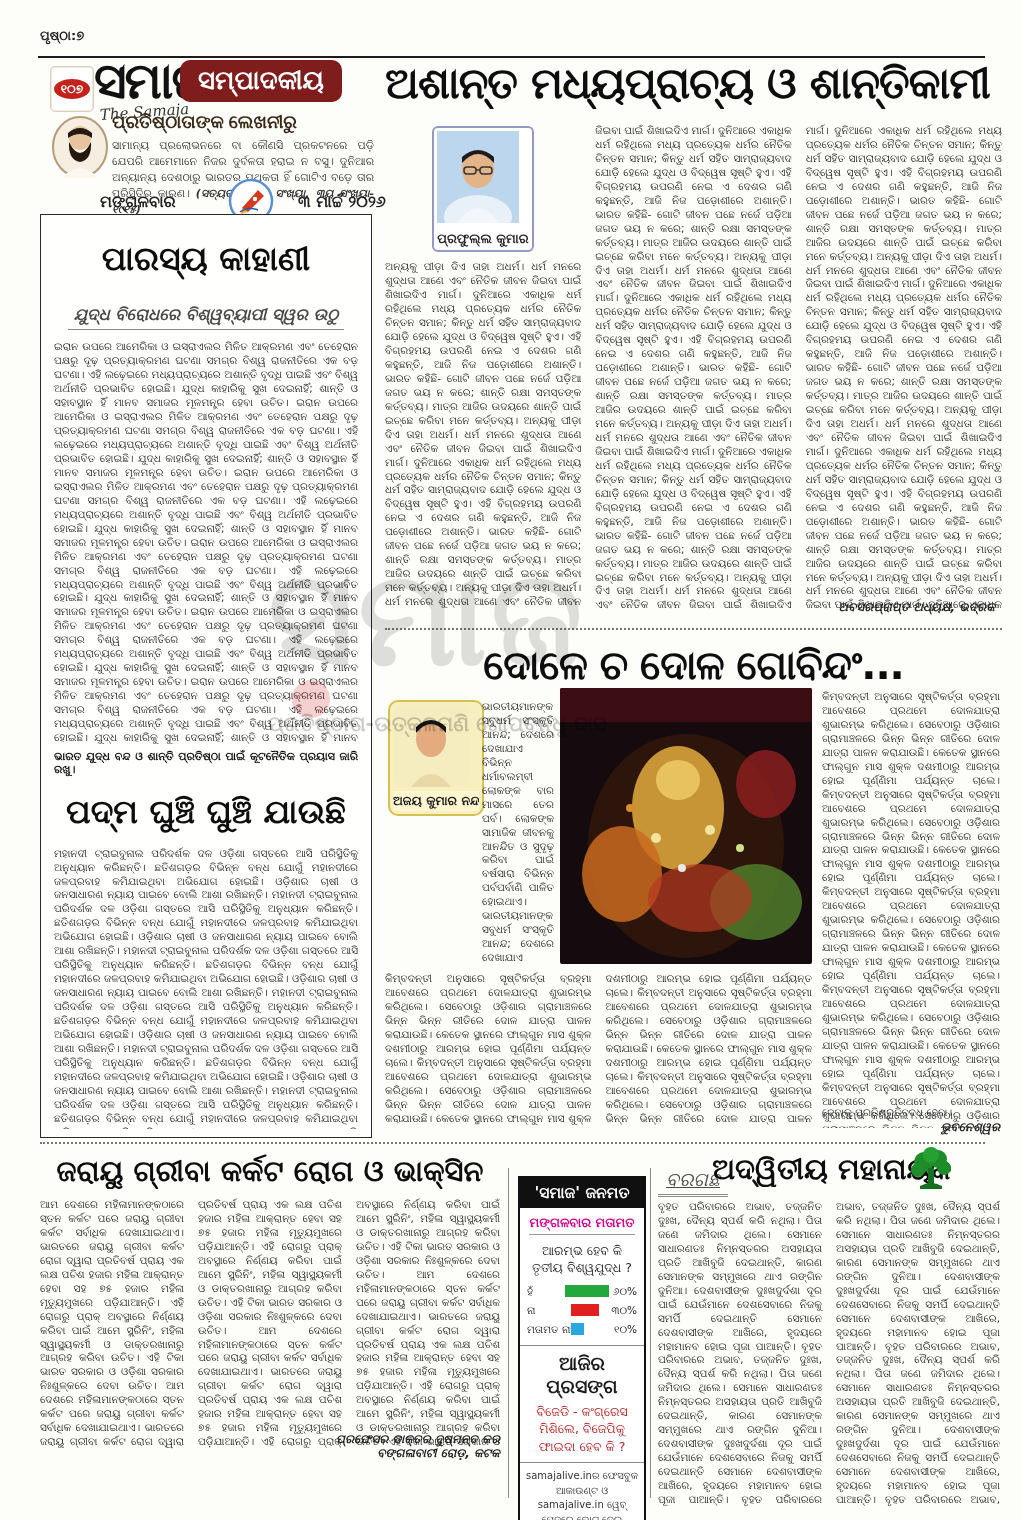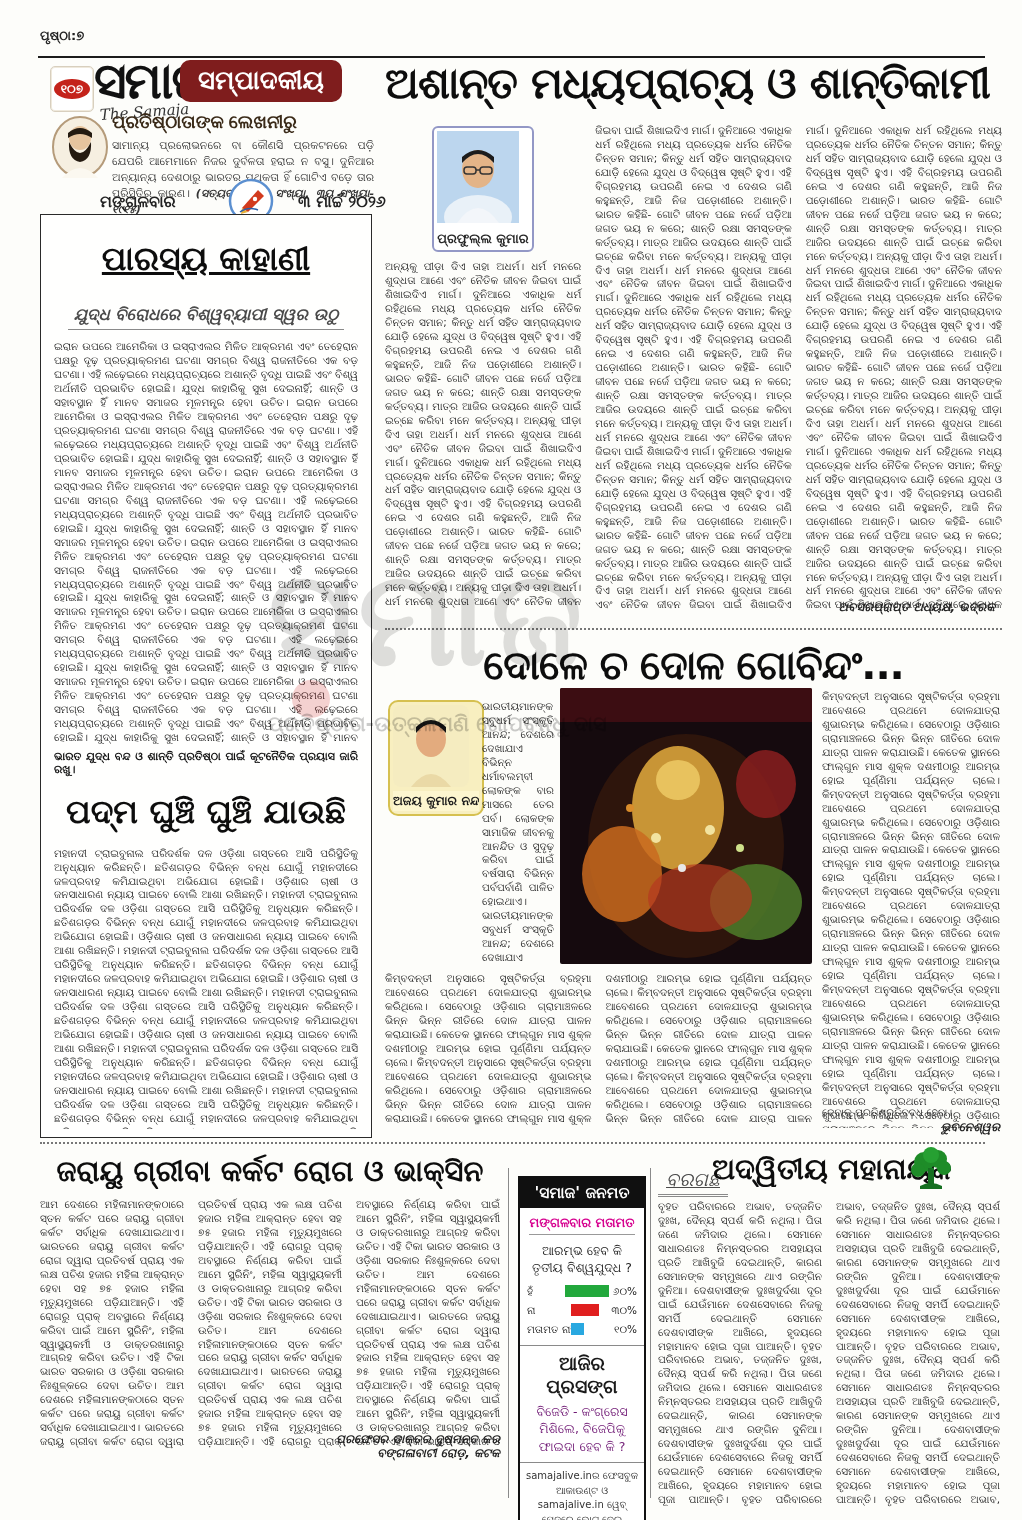--- a/index.html
+++ b/index.html
@@ -52,21 +52,21 @@
   .poll-q{font-size:12.5px;text-align:center;padding:7px 6px 5px;line-height:1.35;color:#222;}
   .poll-row{display:flex;align-items:center;padding:3px 7px;}
   .poll-row .lbl{font-size:10.5px;width:44px;color:#222;white-space:nowrap;overflow:hidden;}
   .poll-row .bar{height:12px;margin-right:4px;}
   .poll-row .pct{font-size:10.5px;margin-left:auto;color:#222;}
   .bar-yes{width:50px;background:#22a83c;}
   .bar-no{width:28px;background:#e01f1f;}
   .bar-none{width:13px;background:#29a8e0;}
   .poll-today-h{font-size:19px;font-weight:800;text-align:center;border-top:1px solid #8a8a8a;
                 margin-top:6px;padding:6px 2px 2px;}
-  .poll-today-q{font-size:12.5px;text-align:center;padding:3px 8px 7px;line-height:1.4;color:#701a75;}
+  .poll-today-q{font-size:12.5px;text-align:center;padding:3px 8px 7px;line-height:1.4;color:#b91c1c;}
   .poll-footer{font-size:10px;text-align:center;border-top:1px solid #8a8a8a;padding:6px 5px;line-height:1.45;color:#333;}
   
   .bottom-headline{font-size:29px;font-weight:800;text-align:center;white-space:nowrap;
                    overflow:hidden;color:#0d0d0d;}
   .kicker{font-family:"DejaVu Serif",serif;font-style:italic;font-size:19px;color:#4a4a4a;
           border-bottom:3px double #8a8a8a;padding:0 8px 3px;text-decoration:underline;}
   
   .wm{pointer-events:none;z-index:6;}
   .wm-text{font-size:132px;font-weight:700;color:#000;opacity:0.12;letter-spacing:4px;line-height:1;}
   .wm-dot{width:38px;height:38px;border-radius:50%;background:#c00000;opacity:0.18;}
@@ -132,21 +132,21 @@
       </svg>
       <div class="caption">ପ୍ରଫୁଲ୍ଲ କୁମାର ସାହୁ</div>
     </div>
     <span>ଅନ୍ୟକୁ ପୀଡ଼ା ଦିଏ ତାହା ଅଧର୍ମ। ଧର୍ମ ମନରେ ଶୁଦ୍ଧତା ଆଣେ ଏବଂ ନୈତିକ ଜୀବନ ଜିଇବା ପାଇଁ ଶିଖାଇଦିଏ ମାର୍ଗ। ଦୁନିଆରେ ଏକାଧିକ ଧର୍ମ ରହିଥିଲେ ମଧ୍ୟ ପ୍ରତ୍ୟେକ ଧର୍ମର ନୈତିକ ଚିନ୍ତନ ସମାନ; କିନ୍ତୁ ଧର୍ମ ସହିତ ସାମ୍ରାଜ୍ୟବାଦ ଯୋଡ଼ି ହେଲେ ଯୁଦ୍ଧ ଓ ବିଦ୍ୱେଷ ସୃଷ୍ଟି ହୁଏ। ଏହି ବିଗ୍ରହମୟ ଉପରଣି ନେଇ ଏ ଦେଶର ଗଣି କହୁଛନ୍ତି, ଆଜି ନିଜ ପଡ଼ୋଶୀରେ ଅଶାନ୍ତି। ଭାରତ କହିଛି- ଗୋଟି ଜୀବନ ପଛେ ନର୍ଜେ ପଡ଼ିଆ ଜଗତ ଭୟ ନ କରେ; ଶାନ୍ତି ରକ୍ଷା ସମସ୍ତଙ୍କ କର୍ତ୍ତବ୍ୟ। ମାତ୍ର ଆଜିର ଉଦୟରେ ଶାନ୍ତି ପାଇଁ ଇଚ୍ଛେ କରିବା ମନେ କର୍ତ୍ତବ୍ୟ। ଅନ୍ୟକୁ ପୀଡ଼ା ଦିଏ ତାହା ଅଧର୍ମ। ଧର୍ମ ମନରେ ଶୁଦ୍ଧତା ଆଣେ ଏବଂ ନୈତିକ ଜୀବନ ଜିଇବା ପାଇଁ ଶିଖାଇଦିଏ ମାର୍ଗ। ଦୁନିଆରେ ଏକାଧିକ ଧର୍ମ ରହିଥିଲେ ମଧ୍ୟ ପ୍ରତ୍ୟେକ ଧର୍ମର ନୈତିକ ଚିନ୍ତନ ସମାନ; କିନ୍ତୁ ଧର୍ମ ସହିତ ସାମ୍ରାଜ୍ୟବାଦ ଯୋଡ଼ି ହେଲେ ଯୁଦ୍ଧ ଓ ବିଦ୍ୱେଷ ସୃଷ୍ଟି ହୁଏ। ଏହି ବିଗ୍ରହମୟ ଉପରଣି ନେଇ ଏ ଦେଶର ଗଣି କହୁଛନ୍ତି, ଆଜି ନିଜ ପଡ଼ୋଶୀରେ ଅଶାନ୍ତି। ଭାରତ କହିଛି- ଗୋଟି ଜୀବନ ପଛେ ନର୍ଜେ ପଡ଼ିଆ ଜଗତ ଭୟ ନ କରେ; ଶାନ୍ତି ରକ୍ଷା ସମସ୍ତଙ୍କ କର୍ତ୍ତବ୍ୟ। ମାତ୍ର ଆଜିର ଉଦୟରେ ଶାନ୍ତି ପାଇଁ ଇଚ୍ଛେ କରିବା ମନେ କର୍ତ୍ତବ୍ୟ। ଅନ୍ୟକୁ ପୀଡ଼ା ଦିଏ ତାହା ଅଧର୍ମ। ଧର୍ମ ମନରେ ଶୁଦ୍ଧତା ଆଣେ ଏବଂ ନୈତିକ ଜୀବନ ଜିଇବା ପାଇଁ ଶିଖାଇଦିଏ ମାର୍ଗ। ଦୁନିଆରେ ଏକାଧିକ ଧର୍ମ ରହିଥିଲେ ମଧ୍ୟ ପ୍ରତ୍ୟେକ ଧର୍ମର ନୈତିକ ଚିନ୍ତନ ସମାନ; କିନ୍ତୁ ଧର୍ମ ସହିତ ସାମ୍ରାଜ୍ୟବାଦ ଯୋଡ଼ି ହେଲେ ଯୁଦ୍ଧ ଓ ବିଦ୍ୱେଷ ସୃଷ୍ଟି ହୁଏ। ଏହି ବିଗ୍ରହମୟ ଉପରଣି ନେଇ ଏ ଦେଶର ଗଣି କହୁଛନ୍ତି, ଆଜି ନିଜ ପଡ଼ୋଶୀରେ ଅଶାନ୍ତି। ଭାରତ କହିଛି- ଗୋଟି ଜୀବନ ପଛେ ନର୍ଜେ ପଡ଼ିଆ ଜଗତ ଭୟ ନ କରେ; ଶାନ୍ତି ରକ୍ଷା ସମସ୍ତଙ୍କ କର୍ତ୍ତବ୍ୟ। ମାତ୍ର ଆଜିର ଉଦୟରେ ଶାନ୍ତି ପାଇଁ ଇଚ୍ଛେ କରିବା ମନେ କର୍ତ୍ତବ୍ୟ। ଅନ୍ୟକୁ ପୀଡ଼ା ଦିଏ ତାହା ଅଧର୍ମ। ଧର୍ମ ମନରେ ଶୁଦ୍ଧତା ଆଣେ ଏବଂ ନୈତିକ ଜୀବନ ଜିଇବା ପାଇଁ ଶିଖାଇଦିଏ ମାର୍ଗ। ଦୁନିଆରେ ଏକାଧିକ ଧର୍ମ ରହିଥିଲେ ମଧ୍ୟ ପ୍ରତ୍ୟେକ ଧର୍ମର ନୈତିକ ଚିନ୍ତନ ସମାନ; କିନ୍ତୁ ଧର୍ମ ସହିତ ସାମ୍ରାଜ୍ୟବାଦ ଯୋଡ଼ି ହେଲେ ଯୁଦ୍ଧ ଓ ବିଦ୍ୱେଷ ସୃଷ୍ଟି ହୁଏ। ଏହି ବିଗ୍ରହମୟ ଉପରଣି ନେଇ ଏ ଦେଶର ଗଣି କହୁଛନ୍ତି, ଆଜି ନିଜ ପଡ଼ୋଶୀରେ ଅଶାନ୍ତି। ଭାରତ କହିଛି- ଗୋଟି ଜୀବନ ପଛେ ନର୍ଜେ ପଡ଼ିଆ ଜଗତ ଭୟ ନ କରେ; ଶାନ୍ତି ରକ୍ଷା ସମସ୍ତଙ୍କ କର୍ତ୍ତବ୍ୟ। ମାତ୍ର ଆଜିର ଉଦୟରେ ଶାନ୍ତି ପାଇଁ ଇଚ୍ଛେ କରିବା ମନେ କର୍ତ୍ତବ୍ୟ। ଅନ୍ୟକୁ ପୀଡ଼ା ଦିଏ ତାହା ଅଧର୍ମ। ଧର୍ମ ମନରେ ଶୁଦ୍ଧତା ଆଣେ ଏବଂ ନୈତିକ ଜୀବନ ଜିଇବା ପାଇଁ ଶିଖାଇଦିଏ ମାର୍ଗ। ଦୁନିଆରେ ଏକାଧିକ ଧର୍ମ ରହିଥିଲେ ମଧ୍ୟ ପ୍ରତ୍ୟେକ ଧର୍ମର ନୈତିକ ଚିନ୍ତନ ସମାନ; କିନ୍ତୁ ଧର୍ମ ସହିତ ସାମ୍ରାଜ୍ୟବାଦ ଯୋଡ଼ି ହେଲେ ଯୁଦ୍ଧ ଓ ବିଦ୍ୱେଷ ସୃଷ୍ଟି ହୁଏ। ଏହି ବିଗ୍ରହମୟ ଉପରଣି ନେଇ ଏ ଦେଶର ଗଣି କହୁଛନ୍ତି, ଆଜି ନିଜ ପଡ଼ୋଶୀରେ ଅଶାନ୍ତି। ଭାରତ କହିଛି- ଗୋଟି ଜୀବନ ପଛେ ନର୍ଜେ ପଡ଼ିଆ ଜଗତ ଭୟ ନ କରେ; ଶାନ୍ତି ରକ୍ଷା ସମସ୍ତଙ୍କ କର୍ତ୍ତବ୍ୟ। ମାତ୍ର ଆଜିର ଉଦୟରେ ଶାନ୍ତି ପାଇଁ ଇଚ୍ଛେ କରିବା ମନେ କର୍ତ୍ତବ୍ୟ। ଅନ୍ୟକୁ ପୀଡ଼ା ଦିଏ ତାହା ଅଧର୍ମ। ଧର୍ମ ମନରେ ଶୁଦ୍ଧତା ଆଣେ ଏବଂ ନୈତିକ ଜୀବନ ଜିଇବା ପାଇଁ ଶିଖାଇଦିଏ ମାର୍ଗ। ଦୁନିଆରେ ଏକାଧିକ ଧର୍ମ ରହିଥିଲେ ମଧ୍ୟ ପ୍ରତ୍ୟେକ ଧର୍ମର ନୈତିକ ଚିନ୍ତନ ସମାନ; କିନ୍ତୁ ଧର୍ମ ସହିତ ସାମ୍ରାଜ୍ୟବାଦ ଯୋଡ଼ି ହେଲେ ଯୁଦ୍ଧ ଓ ବିଦ୍ୱେଷ ସୃଷ୍ଟି ହୁଏ। ଏହି ବିଗ୍ରହମୟ ଉପରଣି ନେଇ ଏ ଦେଶର ଗଣି କହୁଛନ୍ତି, ଆଜି ନିଜ ପଡ଼ୋଶୀରେ ଅଶାନ୍ତି। ଭାରତ କହିଛି- ଗୋଟି ଜୀବନ ପଛେ ନର୍ଜେ ପଡ଼ିଆ ଜଗତ ଭୟ ନ କରେ; ଶାନ୍ତି ରକ୍ଷା ସମସ୍ତଙ୍କ କର୍ତ୍ତବ୍ୟ। ମାତ୍ର ଆଜିର ଉଦୟରେ ଶାନ୍ତି ପାଇଁ ଇଚ୍ଛେ କରିବା ମନେ କର୍ତ୍ତବ୍ୟ। ଅନ୍ୟକୁ ପୀଡ଼ା ଦିଏ ତାହା ଅଧର୍ମ। ଧର୍ମ ମନରେ ଶୁଦ୍ଧତା ଆଣେ ଏବଂ ନୈତିକ ଜୀବନ ଜିଇବା ପାଇଁ ଶିଖାଇଦିଏ ମାର୍ଗ। ଦୁନିଆରେ ଏକାଧିକ ଧର୍ମ ରହିଥିଲେ ମଧ୍ୟ ପ୍ରତ୍ୟେକ ଧର୍ମର ନୈତିକ ଚିନ୍ତନ ସମାନ; କିନ୍ତୁ ଧର୍ମ ସହିତ ସାମ୍ରାଜ୍ୟବାଦ ଯୋଡ଼ି ହେଲେ ଯୁଦ୍ଧ ଓ ବିଦ୍ୱେଷ ସୃଷ୍ଟି ହୁଏ। ଏହି ବିଗ୍ରହମୟ ଉପରଣି ନେଇ ଏ ଦେଶର ଗଣି କହୁଛନ୍ତି, ଆଜି ନିଜ ପଡ଼ୋଶୀରେ ଅଶାନ୍ତି। ଭାରତ କହିଛି- ଗୋଟି ଜୀବନ ପଛେ ନର୍ଜେ ପଡ଼ିଆ ଜଗତ ଭୟ ନ କରେ; ଶାନ୍ତି ରକ୍ଷା ସମସ୍ତଙ୍କ କର୍ତ୍ତବ୍ୟ। ମାତ୍ର ଆଜିର ଉଦୟରେ ଶାନ୍ତି ପାଇଁ ଇଚ୍ଛେ କରିବା ମନେ କର୍ତ୍ତବ୍ୟ। ଅନ୍ୟକୁ ପୀଡ଼ା ଦିଏ ତାହା ଅଧର୍ମ। ଧର୍ମ ମନରେ ଶୁଦ୍ଧତା ଆଣେ ଏବଂ ନୈତିକ ଜୀବନ ଜିଇବା ପାଇଁ ଶିଖାଇଦିଏ ମାର୍ଗ। ଦୁନିଆରେ ଏକାଧିକ ଧର୍ମ ରହିଥିଲେ ମଧ୍ୟ ପ୍ରତ୍ୟେକ ଧର୍ମର ନୈତିକ ଚିନ୍ତନ ସମାନ; କିନ୍ତୁ ଧର୍ମ ସହିତ ସାମ୍ରାଜ୍ୟବାଦ ଯୋଡ଼ି ହେଲେ ଯୁଦ୍ଧ ଓ ବିଦ୍ୱେଷ ସୃଷ୍ଟି ହୁଏ। ଏହି ବିଗ୍ରହମୟ ଉପରଣି ନେଇ ଏ ଦେଶର ଗଣି କହୁଛନ୍ତି, ଆଜି ନିଜ ପଡ଼ୋଶୀରେ ଅଶାନ୍ତି। ଭାରତ କହିଛି- ଗୋଟି ଜୀବନ ପଛେ ନର୍ଜେ ପଡ଼ିଆ ଜଗତ ଭୟ ନ କରେ; ଶାନ୍ତି ରକ୍ଷା ସମସ୍ତଙ୍କ କର୍ତ୍ତବ୍ୟ। ମାତ୍ର ଆଜିର ଉଦୟରେ ଶାନ୍ତି ପାଇଁ ଇଚ୍ଛେ କରିବା ମନେ କର୍ତ୍ତବ୍ୟ। ଅନ୍ୟକୁ ପୀଡ଼ା ଦିଏ ତାହା ଅଧର୍ମ। ଧର୍ମ ମନରେ ଶୁଦ୍ଧତା ଆଣେ ଏବଂ ନୈତିକ ଜୀବନ ଜିଇବା ପାଇଁ ଶିଖାଇଦିଏ ମାର୍ଗ। ଦୁନିଆରେ ଏକାଧିକ ଧର୍ମ ରହିଥିଲେ ମଧ୍ୟ ପ୍ରତ୍ୟେକ ଧର୍ମର ନୈତିକ ଚିନ୍ତନ ସମାନ; କିନ୍ତୁ ଧର୍ମ ସହିତ ସାମ୍ରାଜ୍ୟବାଦ ଯୋଡ଼ି ହେଲେ ଯୁଦ୍ଧ ଓ ବିଦ୍ୱେଷ ସୃଷ୍ଟି ହୁଏ। ଏହି ବିଗ୍ରହମୟ ଉପରଣି ନେଇ ଏ ଦେଶର ଗଣି କହୁଛନ୍ତି, ଆଜି ନିଜ ପଡ଼ୋଶୀରେ ଅଶାନ୍ତି। ଭାରତ କହିଛି- ଗୋଟି ଜୀବନ ପଛେ ନର୍ଜେ ପଡ଼ିଆ ଜଗତ ଭୟ ନ କରେ; ଶାନ୍ତି ରକ୍ଷା ସମସ୍ତଙ୍କ କର୍ତ୍ତବ୍ୟ। ମାତ୍ର ଆଜିର ଉଦୟରେ ଶାନ୍ତି ପାଇଁ ଇଚ୍ଛେ କରିବା ମନେ କର୍ତ୍ତବ୍ୟ। ଅନ୍ୟକୁ ପୀଡ଼ା ଦିଏ ତାହା ଅଧର୍ମ। ଧର୍ମ ମନରେ ଶୁଦ୍ଧତା ଆଣେ ଏବଂ ନୈତିକ ଜୀବନ ଜିଇବା ପାଇଁ ଶିଖାଇଦିଏ ମାର୍ଗ। ଦୁନିଆରେ ଏକାଧିକ ଧର୍ମ ରହିଥିଲେ ମଧ୍ୟ ପ୍ରତ୍ୟେକ ଧର୍ମର ନୈତିକ ଚିନ୍ତନ ସମାନ; କିନ୍ତୁ ଧର୍ମ ସହିତ ସାମ୍ରାଜ୍ୟବାଦ ଯୋଡ଼ି ହେଲେ ଯୁଦ୍ଧ ଓ ବିଦ୍ୱେଷ ସୃଷ୍ଟି ହୁଏ। ଏହି ବିଗ୍ରହମୟ ଉପରଣି ନେଇ ଏ ଦେଶର ଗଣି କହୁଛନ୍ତି, ଆଜି ନିଜ ପଡ଼ୋଶୀରେ ଅଶାନ୍ତି। ଭାରତ କହିଛି- ଗୋଟି ଜୀବନ ପଛେ ନର୍ଜେ ପଡ଼ିଆ ଜଗତ ଭୟ ନ କରେ; ଶାନ୍ତି ରକ୍ଷା ସମସ୍ତଙ୍କ କର୍ତ୍ତବ୍ୟ। ମାତ୍ର ଆଜିର ଉଦୟରେ ଶାନ୍ତି ପାଇଁ ଇଚ୍ଛେ କରିବା ମନେ କର୍ତ୍ତବ୍ୟ। ଅନ୍ୟକୁ ପୀଡ଼ା ଦିଏ ତାହା ଅଧର୍ମ। ଧର୍ମ ମନରେ ଶୁଦ୍ଧତା ଆଣେ ଏବଂ ନୈତିକ ଜୀବନ ଜିଇବା ପାଇଁ ଶିଖାଇଦିଏ ମାର୍ଗ। ଦୁନିଆରେ ଏକାଧିକ ଧର୍ମ ରହିଥିଲେ ମଧ୍ୟ ପ୍ରତ୍ୟେକ ଧର୍ମର ନୈତିକ ଚିନ୍ତନ ସମାନ; କିନ୍ତୁ ଧର୍ମ ସହିତ ସାମ୍ରାଜ୍ୟବାଦ ଯୋଡ଼ି ହେଲେ ଯୁଦ୍ଧ ଓ ବିଦ୍ୱେଷ ସୃଷ୍ଟି ହୁଏ। ଏହି ବିଗ୍ରହମୟ ଉପରଣି ନେଇ ଏ ଦେଶର ଗଣି କହୁଛନ୍ତି, ଆଜି ନିଜ ପଡ଼ୋଶୀରେ ଅଶାନ୍ତି। ଭାରତ କହିଛି- ଗୋଟି ଜୀବନ ପଛେ ନର୍ଜେ ପଡ଼ିଆ ଜଗତ ଭୟ ନ କରେ; ଶାନ୍ତି ରକ୍ଷା ସମସ୍ତଙ୍କ କର୍ତ୍ତବ୍ୟ। ମାତ୍ର ଆଜିର ଉଦୟରେ ଶାନ୍ତି ପାଇଁ ଇଚ୍ଛେ କରିବା ମନେ କର୍ତ୍ତବ୍ୟ। ଅନ୍ୟକୁ ପୀଡ଼ା ଦିଏ ତାହା ଅଧର୍ମ। ଧର୍ମ ମନରେ ଶୁଦ୍ଧତା ଆଣେ ଏବଂ ନୈତିକ ଜୀବନ ଜିଇବା ପାଇଁ ଶିଖାଇଦିଏ ମାର୍ଗ। ଦୁନିଆରେ ଏକାଧିକ ଧର୍ମ ରହିଥିଲେ ମଧ୍ୟ ପ୍ରତ୍ୟେକ ଧର୍ମର ନୈତିକ ଚିନ୍ତନ ସମାନ; କିନ୍ତୁ ଧର୍ମ ସହିତ ସାମ୍ରାଜ୍ୟବାଦ ଯୋଡ଼ି ହେଲେ ଯୁଦ୍ଧ ଓ ବିଦ୍ୱେଷ ସୃଷ୍ଟି ହୁଏ। ଏହି ବିଗ୍ରହମୟ ଉପରଣି ନେଇ ଏ ଦେଶର ଗଣି କହୁଛନ୍ତି, ଆଜି ନିଜ ପଡ଼ୋଶୀରେ ଅଶାନ୍ତି। ଭାରତ କହିଛି- ଗୋଟି ଜୀବନ ପଛେ ନର୍ଜେ ପଡ଼ିଆ ଜଗତ ଭୟ ନ କରେ; ଶାନ୍ତି ରକ୍ଷା ସମସ୍ତଙ୍କ କର୍ତ୍ତବ୍ୟ। ମାତ୍ର ଆଜିର ଉଦୟରେ ଶାନ୍ତି ପାଇଁ ଇଚ୍ଛେ କରିବା ମନେ କର୍ତ୍ତବ୍ୟ। ଅନ୍ୟକୁ ପୀଡ଼ା ଦିଏ ତାହା ଅଧର୍ମ। ଧର୍ମ ମନରେ ଶୁଦ୍ଧତା ଆଣେ ଏବଂ ନୈତିକ ଜୀବନ ଜିଇବା ପାଇଁ ଶିଖାଇଦିଏ ମାର୍ଗ। ଦୁନିଆରେ ଏକାଧିକ ଧର୍ମ ରହିଥିଲେ ମଧ୍ୟ ପ୍ରତ୍ୟେକ ଧର୍ମର ନୈତିକ ଚିନ୍ତନ ସମାନ; କିନ୍ତୁ ଧର୍ମ ସହିତ ସାମ୍ରାଜ୍ୟବାଦ ଯୋଡ଼ି ହେଲେ ଯୁଦ୍ଧ ଓ ବିଦ୍ୱେଷ ସୃଷ୍ଟି ହୁଏ। ଏହି ବିଗ୍ରହମୟ ଉପରଣି ନେଇ ଏ ଦେଶର ଗଣି କହୁଛନ୍ତି, ଆଜି ନିଜ ପଡ଼ୋଶୀରେ ଅଶାନ୍ତି। ଭାରତ କହିଛି- ଗୋଟି ଜୀବନ ପଛେ ନର୍ଜେ ପଡ଼ିଆ ଜଗତ ଭୟ ନ କରେ; ଶାନ୍ତି ରକ୍ଷା ସମସ୍ତଙ୍କ କର୍ତ୍ତବ୍ୟ। ମାତ୍ର ଆଜିର ଉଦୟରେ ଶାନ୍ତି ପାଇଁ ଇଚ୍ଛେ କରିବା ମନେ କର୍ତ୍ତବ୍ୟ। ଅନ୍ୟକୁ ପୀଡ଼ା ଦିଏ ତାହା ଅଧର୍ମ। ଧର୍ମ ମନରେ ଶୁଦ୍ଧତା ଆଣେ ଏବଂ ନୈତିକ ଜୀବନ ଜିଇବା ପାଇଁ ଶିଖାଇଦିଏ ମାର୍ଗ। ଦୁନିଆରେ ଏକାଧିକ ଧର୍ମ ରହିଥିଲେ ମଧ୍ୟ ପ୍ରତ୍ୟେକ ଧର୍ମର ନୈତିକ ଚିନ୍ତନ ସମାନ; କିନ୍ତୁ ଧର୍ମ ସହିତ ସାମ୍ରାଜ୍ୟବାଦ ଯୋଡ଼ି ହେଲେ ଯୁଦ୍ଧ ଓ ବିଦ୍ୱେଷ ସୃଷ୍ଟି ହୁଏ। ଏହି ବିଗ୍ରହମୟ ଉପରଣି ନେଇ ଏ ଦେଶର ଗଣି କହୁଛନ୍ତି, ଆଜି ନିଜ ପଡ଼ୋଶୀରେ ଅଶାନ୍ତି। ଭାରତ କହିଛି- ଗୋଟି ଜୀବନ ପଛେ ନର୍ଜେ ପଡ଼ିଆ ଜଗତ ଭୟ ନ କରେ; ଶାନ୍ତି ରକ୍ଷା ସମସ୍ତଙ୍କ କର୍ତ୍ତବ୍ୟ। ମାତ୍ର ଆଜିର ଉଦୟରେ ଶାନ୍ତି ପାଇଁ ଇଚ୍ଛେ କରିବା ମନେ କର୍ତ୍ତବ୍ୟ।</span>
   </div>
   <div class="abs credit" style="left:790px;top:600px;width:205px;">ଅବସରପ୍ରାପ୍ତ ଅଧ୍ୟକ୍ଷ, ଭଦ୍ରକ</div>
 
   <div class="abs dotted-rule" style="left:385px;top:628px;width:617px;"></div>
 
   <div class="abs ed-box" style="left:40px;top:214px;width:330px;height:922px;">
-    <div class="ed-headline" style="margin-top:26px;text-decoration:underline;">ପାରସ୍ୟ କାହାଣୀ</div>
+    <div class="ed-headline" style="margin-top:26px;">ପାରସ୍ୟ କାହାଣୀ</div>
     <div class="ed-subhead" style="margin-top:28px;"><span>ଯୁଦ୍ଧ ବିରୋଧରେ ବିଶ୍ୱବ୍ୟାପୀ ସ୍ୱର ଉଠୁ</span></div>
     <div class="body-text" style="margin:16px 13px 0;height:404px;">ଇରାନ ଉପରେ ଆମେରିକା ଓ ଇସ୍ରାଏଲର ମିଳିତ ଆକ୍ରମଣ ଏବଂ ତେହେରାନ ପକ୍ଷରୁ ଦୃଢ଼ ପ୍ରତ୍ୟାକ୍ରମଣ ଘଟଣା ସମଗ୍ର ବିଶ୍ୱ ରାଜନୀତିରେ ଏକ ବଡ଼ ଘଟଣା। ଏହି ଲଢ଼େଇରେ ମଧ୍ୟପ୍ରାଚ୍ୟରେ ଅଶାନ୍ତି ବୃଦ୍ଧି ପାଇଛି ଏବଂ ବିଶ୍ୱ ଅର୍ଥନୀତି ପ୍ରଭାବିତ ହୋଇଛି। ଯୁଦ୍ଧ କାହାରିକୁ ସୁଖ ଦେଇନାହିଁ; ଶାନ୍ତି ଓ ସହାବସ୍ଥାନ ହିଁ ମାନବ ସମାଜର ମୂଳମନ୍ତ୍ର ହେବା ଉଚିତ। ଇରାନ ଉପରେ ଆମେରିକା ଓ ଇସ୍ରାଏଲର ମିଳିତ ଆକ୍ରମଣ ଏବଂ ତେହେରାନ ପକ୍ଷରୁ ଦୃଢ଼ ପ୍ରତ୍ୟାକ୍ରମଣ ଘଟଣା ସମଗ୍ର ବିଶ୍ୱ ରାଜନୀତିରେ ଏକ ବଡ଼ ଘଟଣା। ଏହି ଲଢ଼େଇରେ ମଧ୍ୟପ୍ରାଚ୍ୟରେ ଅଶାନ୍ତି ବୃଦ୍ଧି ପାଇଛି ଏବଂ ବିଶ୍ୱ ଅର୍ଥନୀତି ପ୍ରଭାବିତ ହୋଇଛି। ଯୁଦ୍ଧ କାହାରିକୁ ସୁଖ ଦେଇନାହିଁ; ଶାନ୍ତି ଓ ସହାବସ୍ଥାନ ହିଁ ମାନବ ସମାଜର ମୂଳମନ୍ତ୍ର ହେବା ଉଚିତ। ଇରାନ ଉପରେ ଆମେରିକା ଓ ଇସ୍ରାଏଲର ମିଳିତ ଆକ୍ରମଣ ଏବଂ ତେହେରାନ ପକ୍ଷରୁ ଦୃଢ଼ ପ୍ରତ୍ୟାକ୍ରମଣ ଘଟଣା ସମଗ୍ର ବିଶ୍ୱ ରାଜନୀତିରେ ଏକ ବଡ଼ ଘଟଣା। ଏହି ଲଢ଼େଇରେ ମଧ୍ୟପ୍ରାଚ୍ୟରେ ଅଶାନ୍ତି ବୃଦ୍ଧି ପାଇଛି ଏବଂ ବିଶ୍ୱ ଅର୍ଥନୀତି ପ୍ରଭାବିତ ହୋଇଛି। ଯୁଦ୍ଧ କାହାରିକୁ ସୁଖ ଦେଇନାହିଁ; ଶାନ୍ତି ଓ ସହାବସ୍ଥାନ ହିଁ ମାନବ ସମାଜର ମୂଳମନ୍ତ୍ର ହେବା ଉଚିତ। ଇରାନ ଉପରେ ଆମେରିକା ଓ ଇସ୍ରାଏଲର ମିଳିତ ଆକ୍ରମଣ ଏବଂ ତେହେରାନ ପକ୍ଷରୁ ଦୃଢ଼ ପ୍ରତ୍ୟାକ୍ରମଣ ଘଟଣା ସମଗ୍ର ବିଶ୍ୱ ରାଜନୀତିରେ ଏକ ବଡ଼ ଘଟଣା। ଏହି ଲଢ଼େଇରେ ମଧ୍ୟପ୍ରାଚ୍ୟରେ ଅଶାନ୍ତି ବୃଦ୍ଧି ପାଇଛି ଏବଂ ବିଶ୍ୱ ଅର୍ଥନୀତି ପ୍ରଭାବିତ ହୋଇଛି। ଯୁଦ୍ଧ କାହାରିକୁ ସୁଖ ଦେଇନାହିଁ; ଶାନ୍ତି ଓ ସହାବସ୍ଥାନ ହିଁ ମାନବ ସମାଜର ମୂଳମନ୍ତ୍ର ହେବା ଉଚିତ। ଇରାନ ଉପରେ ଆମେରିକା ଓ ଇସ୍ରାଏଲର ମିଳିତ ଆକ୍ରମଣ ଏବଂ ତେହେରାନ ପକ୍ଷରୁ ଦୃଢ଼ ପ୍ରତ୍ୟାକ୍ରମଣ ଘଟଣା ସମଗ୍ର ବିଶ୍ୱ ରାଜନୀତିରେ ଏକ ବଡ଼ ଘଟଣା। ଏହି ଲଢ଼େଇରେ ମଧ୍ୟପ୍ରାଚ୍ୟରେ ଅଶାନ୍ତି ବୃଦ୍ଧି ପାଇଛି ଏବଂ ବିଶ୍ୱ ଅର୍ଥନୀତି ପ୍ରଭାବିତ ହୋଇଛି। ଯୁଦ୍ଧ କାହାରିକୁ ସୁଖ ଦେଇନାହିଁ; ଶାନ୍ତି ଓ ସହାବସ୍ଥାନ ହିଁ ମାନବ ସମାଜର ମୂଳମନ୍ତ୍ର ହେବା ଉଚିତ। ଇରାନ ଉପରେ ଆମେରିକା ଓ ଇସ୍ରାଏଲର ମିଳିତ ଆକ୍ରମଣ ଏବଂ ତେହେରାନ ପକ୍ଷରୁ ଦୃଢ଼ ପ୍ରତ୍ୟାକ୍ରମଣ ଘଟଣା ସମଗ୍ର ବିଶ୍ୱ ରାଜନୀତିରେ ଏକ ବଡ଼ ଘଟଣା। ଏହି ଲଢ଼େଇରେ ମଧ୍ୟପ୍ରାଚ୍ୟରେ ଅଶାନ୍ତି ବୃଦ୍ଧି ପାଇଛି ଏବଂ ବିଶ୍ୱ ଅର୍ଥନୀତି ପ୍ରଭାବିତ ହୋଇଛି। ଯୁଦ୍ଧ କାହାରିକୁ ସୁଖ ଦେଇନାହିଁ; ଶାନ୍ତି ଓ ସହାବସ୍ଥାନ ହିଁ ମାନବ ସମାଜର ମୂଳମନ୍ତ୍ର ହେବା ଉଚିତ। ଇରାନ ଉପରେ ଆମେରିକା ଓ ଇସ୍ରାଏଲର ମିଳିତ ଆକ୍ରମଣ ଏବଂ ତେହେରାନ ପକ୍ଷରୁ ଦୃଢ଼ ପ୍ରତ୍ୟାକ୍ରମଣ ଘଟଣା ସମଗ୍ର ବିଶ୍ୱ ରାଜନୀତିରେ ଏକ ବଡ଼ ଘଟଣା। ଏହି ଲଢ଼େଇରେ ମଧ୍ୟପ୍ରାଚ୍ୟରେ ଅଶାନ୍ତି ବୃଦ୍ଧି ପାଇଛି ଏବଂ ବିଶ୍ୱ ଅର୍ଥନୀତି ପ୍ରଭାବିତ ହୋଇଛି। ଯୁଦ୍ଧ କାହାରିକୁ ସୁଖ ଦେଇନାହିଁ; ଶାନ୍ତି ଓ ସହାବସ୍ଥାନ ହିଁ ମାନବ ସମାଜର ମୂଳମନ୍ତ୍ର ହେବା ଉଚିତ। ଇରାନ ଉପରେ ଆମେରିକା ଓ ଇସ୍ରାଏଲର ମିଳିତ ଆକ୍ରମଣ ଏବଂ ତେହେରାନ ପକ୍ଷରୁ ଦୃଢ଼ ପ୍ରତ୍ୟାକ୍ରମଣ ଘଟଣା ସମଗ୍ର ବିଶ୍ୱ ରାଜନୀତିରେ ଏକ ବଡ଼ ଘଟଣା। ଏହି ଲଢ଼େଇରେ ମଧ୍ୟପ୍ରାଚ୍ୟରେ ଅଶାନ୍ତି ବୃଦ୍ଧି ପାଇଛି ଏବଂ ବିଶ୍ୱ ଅର୍ଥନୀତି ପ୍ରଭାବିତ ହୋଇଛି। ଯୁଦ୍ଧ କାହାରିକୁ ସୁଖ ଦେଇନାହିଁ; ଶାନ୍ତି ଓ ସହାବସ୍ଥାନ ହିଁ ମାନବ ସମାଜର ମୂଳମନ୍ତ୍ର ହେବା ଉଚିତ। ଇରାନ ଉପରେ ଆମେରିକା ଓ ଇସ୍ରାଏଲର ମିଳିତ ଆକ୍ରମଣ ଏବଂ ତେହେରାନ ପକ୍ଷରୁ ଦୃଢ଼ ପ୍ରତ୍ୟାକ୍ରମଣ ଘଟଣା ସମଗ୍ର ବିଶ୍ୱ ରାଜନୀତିରେ ଏକ ବଡ଼ ଘଟଣା। ଏହି ଲଢ଼େଇରେ ମଧ୍ୟପ୍ରାଚ୍ୟରେ ଅଶାନ୍ତି ବୃଦ୍ଧି ପାଇଛି ଏବଂ ବିଶ୍ୱ ଅର୍ଥନୀତି ପ୍ରଭାବିତ ହୋଇଛି। ଯୁଦ୍ଧ କାହାରିକୁ ସୁଖ ଦେଇନାହିଁ; ଶାନ୍ତି ଓ ସହାବସ୍ଥାନ ହିଁ ମାନବ ସମାଜର ମୂଳମନ୍ତ୍ର ହେବା ଉଚିତ। ଇରାନ ଉପରେ ଆମେରିକା ଓ ଇସ୍ରାଏଲର ମିଳିତ ଆକ୍ରମଣ ଏବଂ ତେହେରାନ ପକ୍ଷରୁ ଦୃଢ଼ ପ୍ରତ୍ୟାକ୍ରମଣ ଘଟଣା ସମଗ୍ର ବିଶ୍ୱ ରାଜନୀତିରେ ଏକ ବଡ଼ ଘଟଣା। ଏହି ଲଢ଼େଇରେ ମଧ୍ୟପ୍ରାଚ୍ୟରେ ଅଶାନ୍ତି ବୃଦ୍ଧି ପାଇଛି ଏବଂ ବିଶ୍ୱ ଅର୍ଥନୀତି ପ୍ରଭାବିତ ହୋଇଛି। ଯୁଦ୍ଧ କାହାରିକୁ ସୁଖ ଦେଇନାହିଁ; ଶାନ୍ତି ଓ ସହାବସ୍ଥାନ ହିଁ ମାନବ ସମାଜର ମୂଳମନ୍ତ୍ର ହେବା ଉଚିତ।</div>
     <div class="closing-line" style="margin:6px 13px 0;">ଭାରତ ଯୁଦ୍ଧ ବନ୍ଦ ଓ ଶାନ୍ତି ପ୍ରତିଷ୍ଠା ପାଇଁ କୂଟନୈତିକ ପ୍ରୟାସ ଜାରି ରଖୁ।</div>
     <div class="ed-headline" style="margin-top:18px;text-align:center;">ପଦ୍ମ ଘୁଞ୍ଚି ଘୁଞ୍ଚି ଯାଉଛି</div>
     <div class="body-text" style="margin:16px 13px 0;height:282px;">ମହାନଦୀ ଟ୍ରାଇବୁନାଲ ପରିଦର୍ଶକ ଦଳ ଓଡ଼ିଶା ଗସ୍ତରେ ଆସି ପରିସ୍ଥିତିକୁ ଅନୁଧ୍ୟାନ କରିଛନ୍ତି। ଛତିଶଗଡ଼ର ବିଭିନ୍ନ ବନ୍ଧ ଯୋଗୁଁ ମହାନଦୀରେ ଜଳପ୍ରବାହ କମିଯାଇଥିବା ଅଭିଯୋଗ ହୋଇଛି। ଓଡ଼ିଶାର ଚାଷୀ ଓ ଜନସାଧାରଣ ନ୍ୟାୟ ପାଇବେ ବୋଲି ଆଶା ରଖିଛନ୍ତି। ମହାନଦୀ ଟ୍ରାଇବୁନାଲ ପରିଦର୍ଶକ ଦଳ ଓଡ଼ିଶା ଗସ୍ତରେ ଆସି ପରିସ୍ଥିତିକୁ ଅନୁଧ୍ୟାନ କରିଛନ୍ତି। ଛତିଶଗଡ଼ର ବିଭିନ୍ନ ବନ୍ଧ ଯୋଗୁଁ ମହାନଦୀରେ ଜଳପ୍ରବାହ କମିଯାଇଥିବା ଅଭିଯୋଗ ହୋଇଛି। ଓଡ଼ିଶାର ଚାଷୀ ଓ ଜନସାଧାରଣ ନ୍ୟାୟ ପାଇବେ ବୋଲି ଆଶା ରଖିଛନ୍ତି। ମହାନଦୀ ଟ୍ରାଇବୁନାଲ ପରିଦର୍ଶକ ଦଳ ଓଡ଼ିଶା ଗସ୍ତରେ ଆସି ପରିସ୍ଥିତିକୁ ଅନୁଧ୍ୟାନ କରିଛନ୍ତି। ଛତିଶଗଡ଼ର ବିଭିନ୍ନ ବନ୍ଧ ଯୋଗୁଁ ମହାନଦୀରେ ଜଳପ୍ରବାହ କମିଯାଇଥିବା ଅଭିଯୋଗ ହୋଇଛି। ଓଡ଼ିଶାର ଚାଷୀ ଓ ଜନସାଧାରଣ ନ୍ୟାୟ ପାଇବେ ବୋଲି ଆଶା ରଖିଛନ୍ତି। ମହାନଦୀ ଟ୍ରାଇବୁନାଲ ପରିଦର୍ଶକ ଦଳ ଓଡ଼ିଶା ଗସ୍ତରେ ଆସି ପରିସ୍ଥିତିକୁ ଅନୁଧ୍ୟାନ କରିଛନ୍ତି। ଛତିଶଗଡ଼ର ବିଭିନ୍ନ ବନ୍ଧ ଯୋଗୁଁ ମହାନଦୀରେ ଜଳପ୍ରବାହ କମିଯାଇଥିବା ଅଭିଯୋଗ ହୋଇଛି। ଓଡ଼ିଶାର ଚାଷୀ ଓ ଜନସାଧାରଣ ନ୍ୟାୟ ପାଇବେ ବୋଲି ଆଶା ରଖିଛନ୍ତି। ମହାନଦୀ ଟ୍ରାଇବୁନାଲ ପରିଦର୍ଶକ ଦଳ ଓଡ଼ିଶା ଗସ୍ତରେ ଆସି ପରିସ୍ଥିତିକୁ ଅନୁଧ୍ୟାନ କରିଛନ୍ତି। ଛତିଶଗଡ଼ର ବିଭିନ୍ନ ବନ୍ଧ ଯୋଗୁଁ ମହାନଦୀରେ ଜଳପ୍ରବାହ କମିଯାଇଥିବା ଅଭିଯୋଗ ହୋଇଛି। ଓଡ଼ିଶାର ଚାଷୀ ଓ ଜନସାଧାରଣ ନ୍ୟାୟ ପାଇବେ ବୋଲି ଆଶା ରଖିଛନ୍ତି। ମହାନଦୀ ଟ୍ରାଇବୁନାଲ ପରିଦର୍ଶକ ଦଳ ଓଡ଼ିଶା ଗସ୍ତରେ ଆସି ପରିସ୍ଥିତିକୁ ଅନୁଧ୍ୟାନ କରିଛନ୍ତି। ଛତିଶଗଡ଼ର ବିଭିନ୍ନ ବନ୍ଧ ଯୋଗୁଁ ମହାନଦୀରେ ଜଳପ୍ରବାହ କମିଯାଇଥିବା ଅଭିଯୋଗ ହୋଇଛି। ଓଡ଼ିଶାର ଚାଷୀ ଓ ଜନସାଧାରଣ ନ୍ୟାୟ ପାଇବେ ବୋଲି ଆଶା ରଖିଛନ୍ତି। ମହାନଦୀ ଟ୍ରାଇବୁନାଲ ପରିଦର୍ଶକ ଦଳ ଓଡ଼ିଶା ଗସ୍ତରେ ଆସି ପରିସ୍ଥିତିକୁ ଅନୁଧ୍ୟାନ କରିଛନ୍ତି। ଛତିଶଗଡ଼ର ବିଭିନ୍ନ ବନ୍ଧ ଯୋଗୁଁ ମହାନଦୀରେ ଜଳପ୍ରବାହ କମିଯାଇଥିବା ଅଭିଯୋଗ ହୋଇଛି। ଓଡ଼ିଶାର ଚାଷୀ ଓ ଜନସାଧାରଣ ନ୍ୟାୟ ପାଇବେ ବୋଲି ଆଶା ରଖିଛନ୍ତି। ମହାନଦୀ ଟ୍ରାଇବୁନାଲ ପରିଦର୍ଶକ ଦଳ ଓଡ଼ିଶା ଗସ୍ତରେ ଆସି ପରିସ୍ଥିତିକୁ ଅନୁଧ୍ୟାନ କରିଛନ୍ତି। ଛତିଶଗଡ଼ର ବିଭିନ୍ନ ବନ୍ଧ ଯୋଗୁଁ ମହାନଦୀରେ ଜଳପ୍ରବାହ କମିଯାଇଥିବା ଅଭିଯୋଗ ହୋଇଛି। ଓଡ଼ିଶାର ଚାଷୀ ଓ ଜନସାଧାରଣ ନ୍ୟାୟ ପାଇବେ ବୋଲି ଆଶା ରଖିଛନ୍ତି।</div>
   </div>
 
   <div class="abs fig2" style="left:388px;top:700px;">
     <svg width="76" height="82" viewBox="0 0 76 82">
       <rect width="76" height="82" rx="8" fill="#f5ecc0"></rect>

